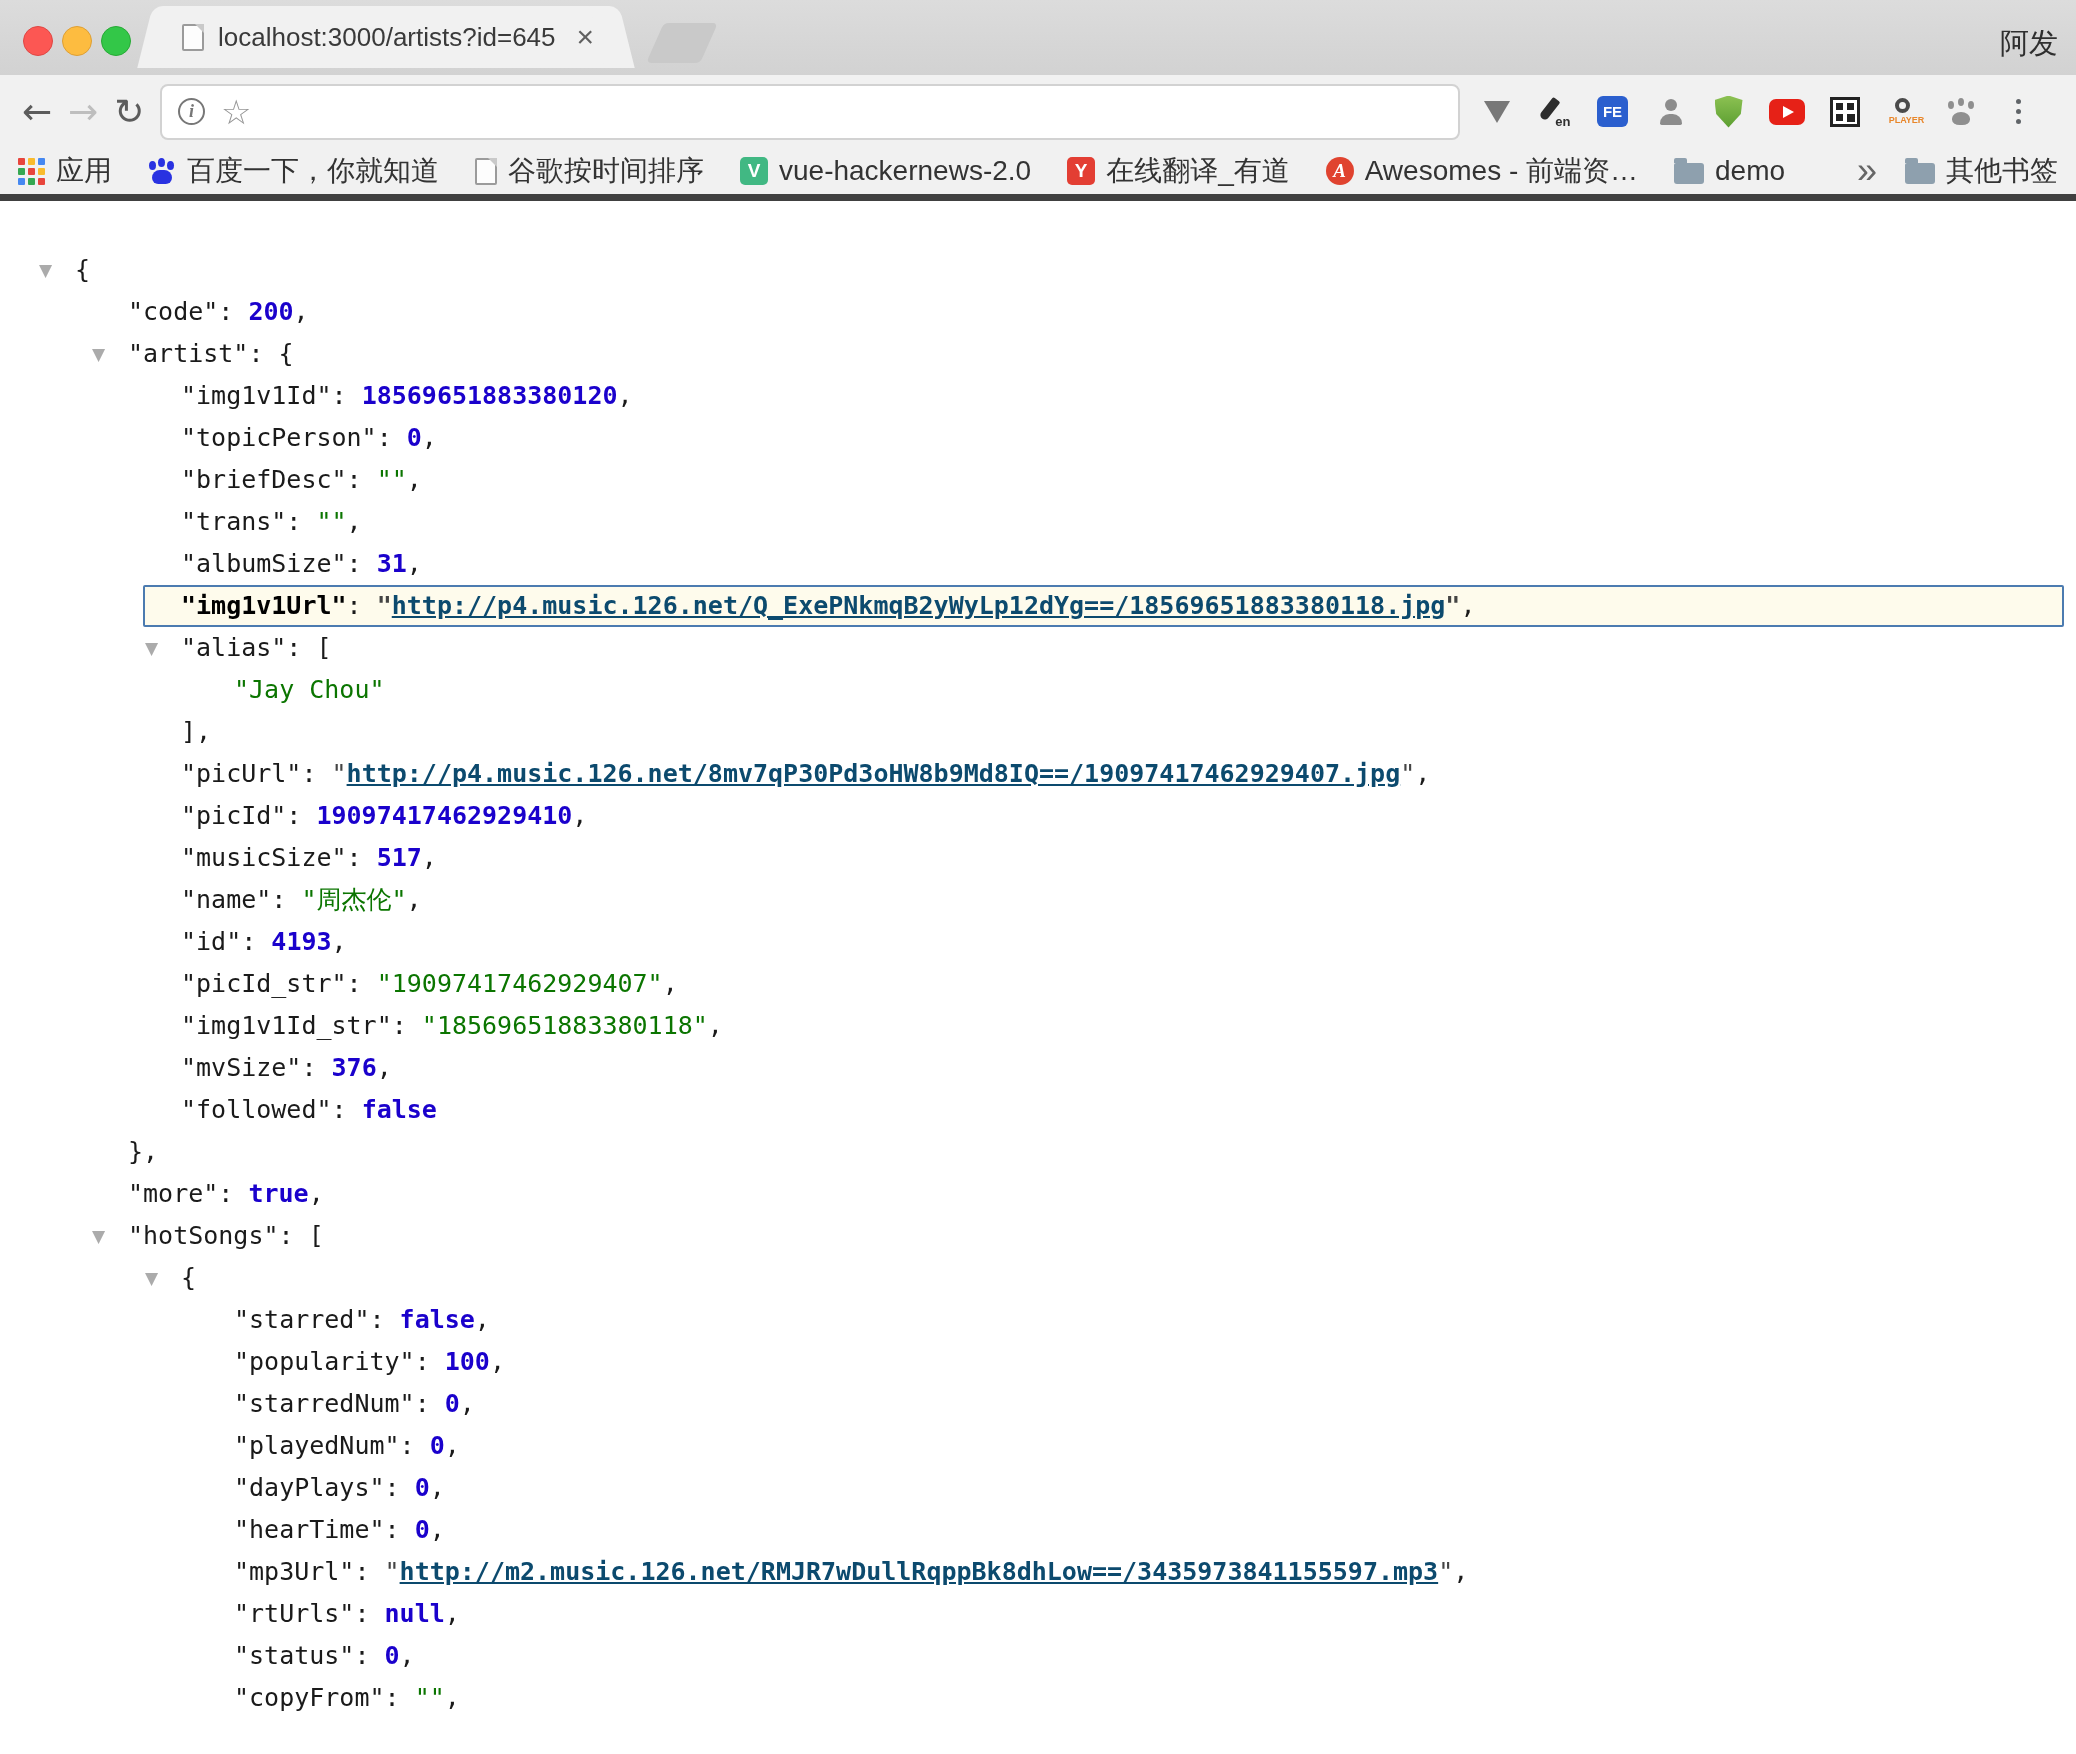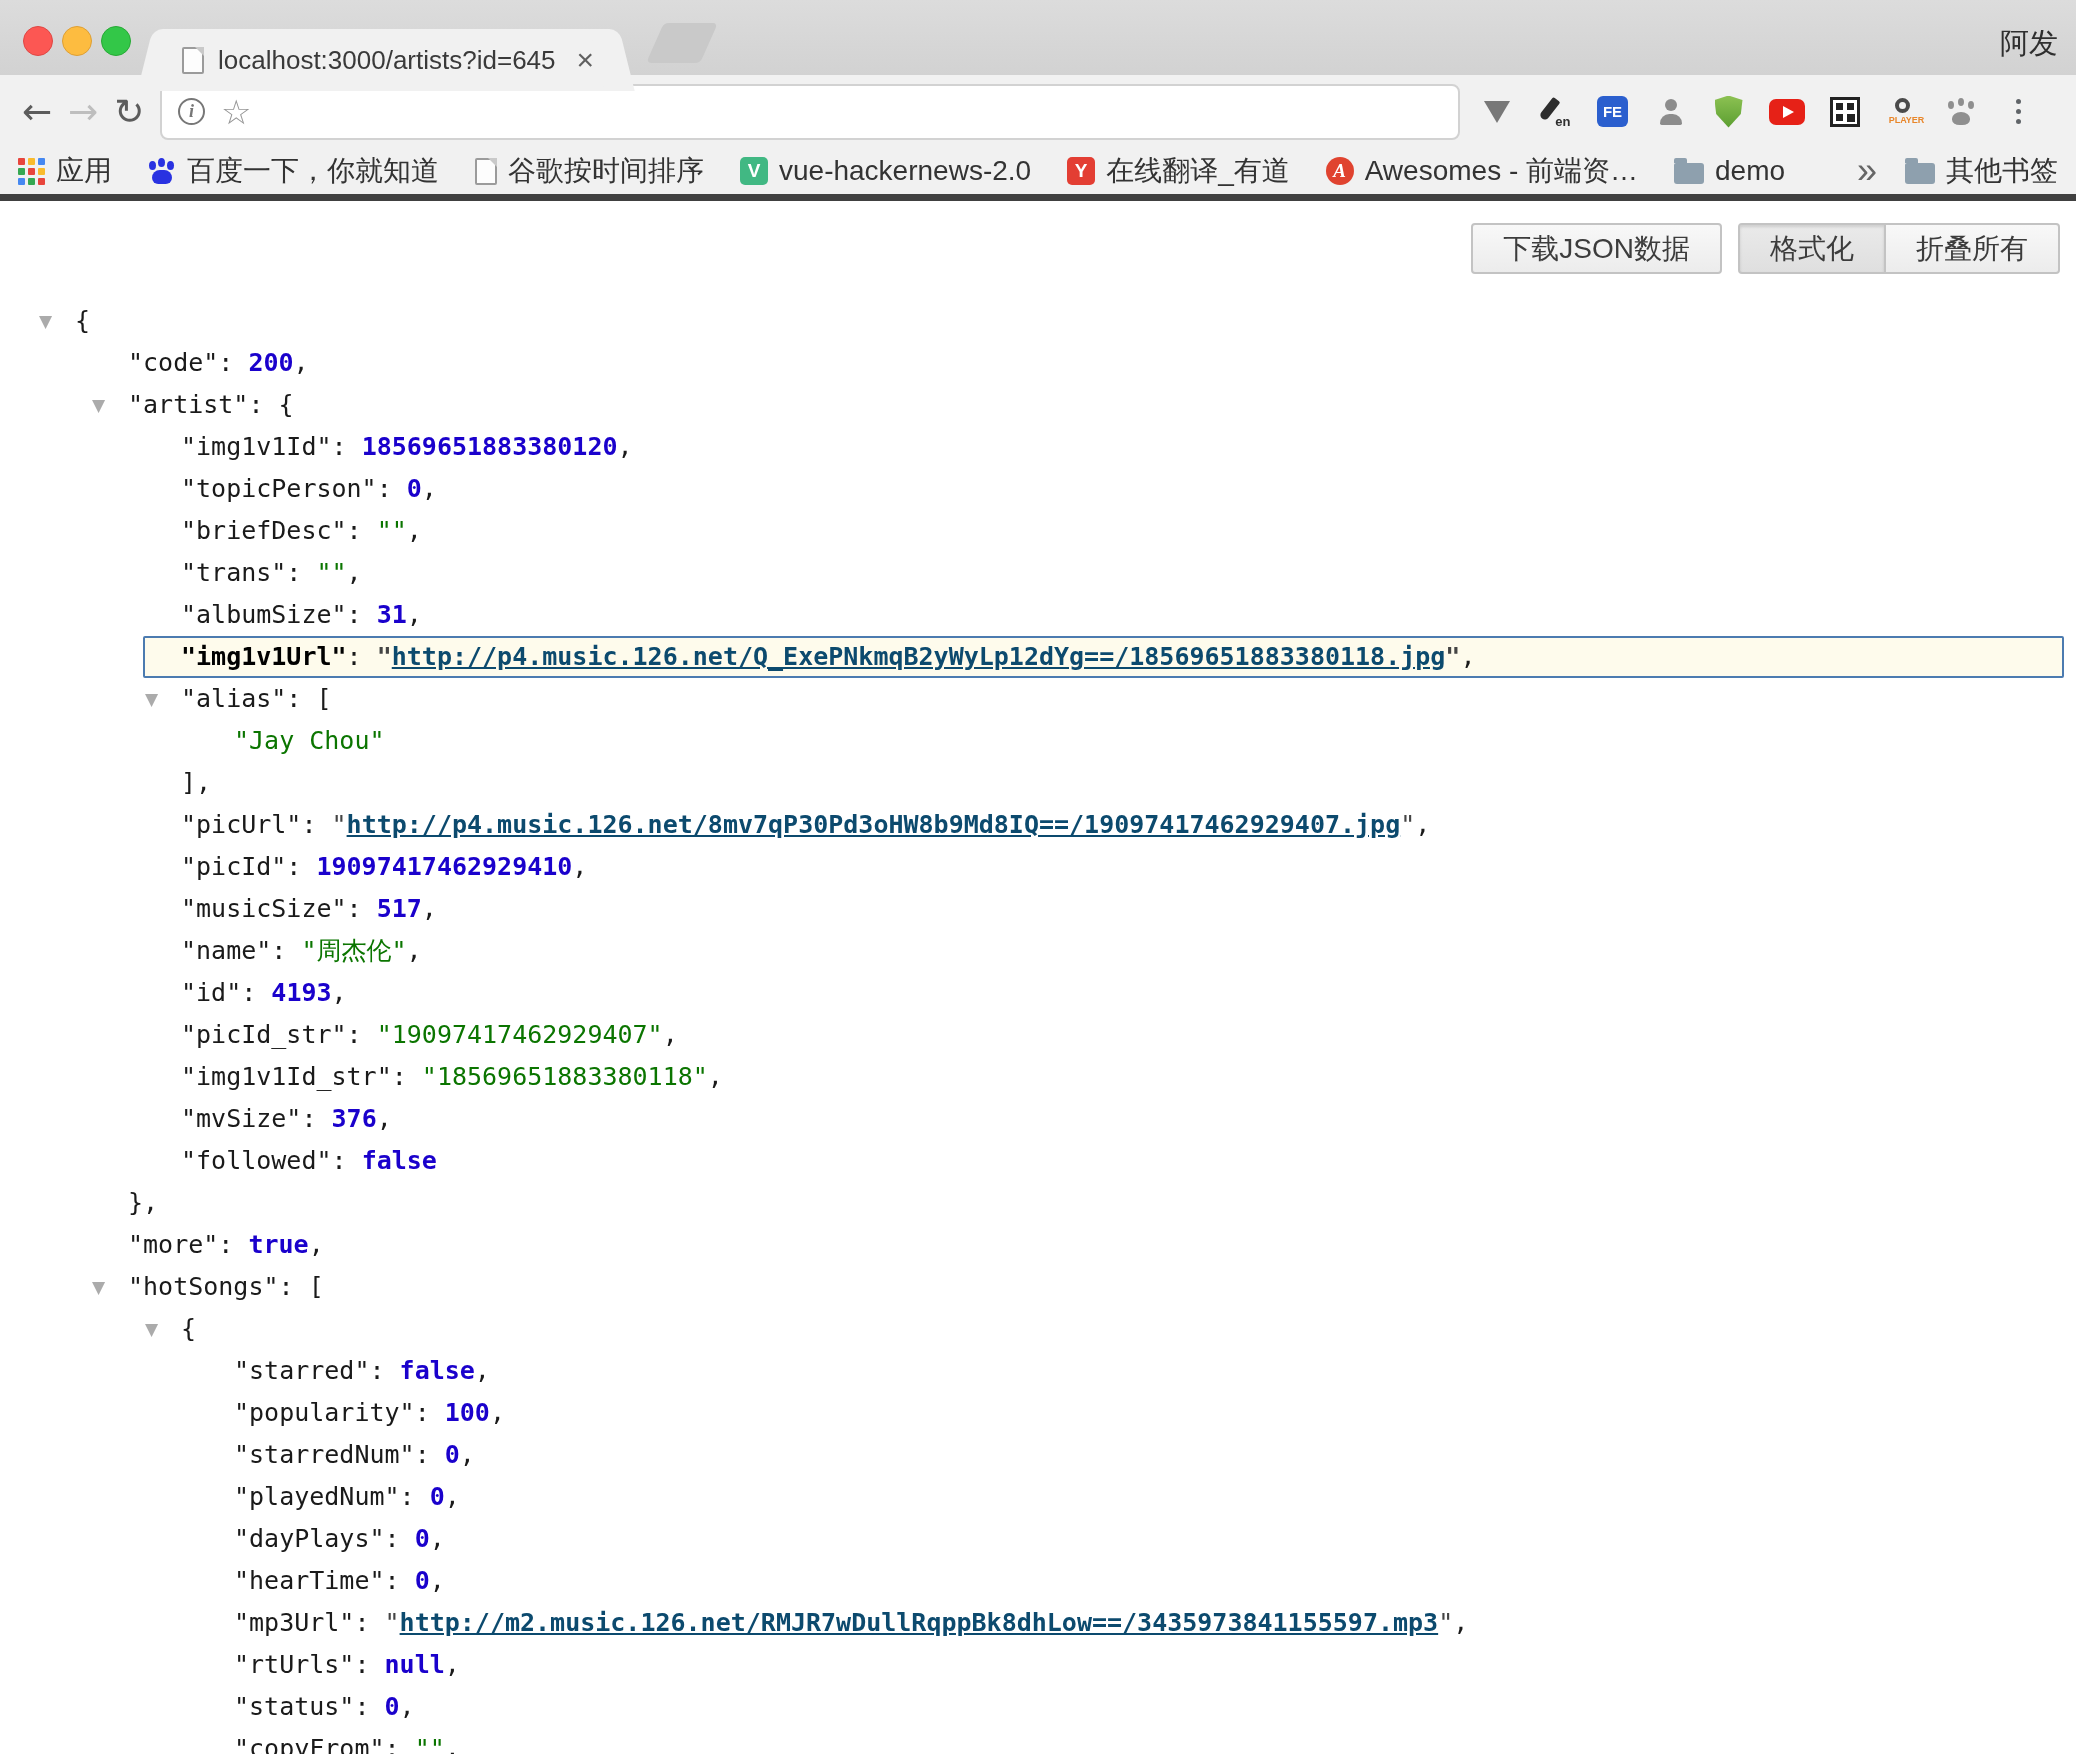--- a/index.html
+++ b/index.html
@@ -6,21 +6,21 @@
   html,body{width:2076px;height:1754px;overflow:hidden;background:#fff;
     font-family:"Liberation Sans",sans-serif;}
 
   
   .tabstrip{position:relative;height:75px;background:linear-gradient(#DCDCDC,#D2D2D2);}
   .traffic{position:absolute;left:23px;top:26px;display:flex;gap:9px;}
   .light{width:30px;height:30px;border-radius:50%;display:inline-block;}
   .light.red{background:#FC5753;border:1px solid #DF4744;}
   .light.yellow{background:#FDBC40;border:1px solid #DE9F34;}
   .light.green{background:#33C748;border:1px solid #27AA35;}
-  .tab{position:absolute;left:160px;top:29px;width:452px;height:62px;background:#F1F1F1;
+  .tab{position:absolute;left:160px;top:6px;width:452px;height:62px;background:#F1F1F1;
     border-radius:12px 12px 0 0;display:flex;align-items:center;padding:0 18px 0 22px;gap:14px;}
   .tab::before{content:"";position:absolute;left:-15px;bottom:0;width:30px;height:100%;
     background:#F1F1F1;transform:skewX(-14deg);border-radius:10px 0 0 0;}
   .tab::after{content:"";position:absolute;right:-15px;bottom:0;width:30px;height:100%;
     background:#F1F1F1;transform:skewX(14deg);border-radius:0 10px 0 0;}
   .tab-title{flex:1;font-size:26px;color:#3A3A3A;white-space:nowrap;overflow:hidden;position:relative;z-index:1;}
   .tab-close{font-size:30px;color:#606060;line-height:1;position:relative;z-index:1;cursor:pointer;}
   .newtab{position:absolute;left:655px;top:23px;width:54px;height:40px;background:#C9C9C9;
     transform:skewX(-24deg);border-radius:5px;}
   .profile{position:absolute;right:18px;top:24px;font-size:29px;color:#2F2F2F;}
@@ -243,27 +243,20 @@
     <div class="bm-right">
       <span class="overflow">»</span>
       <div class="bm">
         <span class="folder-icon"></span>
         <span>其他书签</span>
       </div>
     </div>
   </div>
 
   <div class="content">
-    <div class="btnrow">
-      <button class="cbtn">下载JSON数据</button>
-      <div class="seg">
-        <button class="cbtn active">格式化</button>
-        <button class="cbtn">折叠所有</button>
-      </div>
-    </div>
     <div id="json-tree">
         <div class="jline" style="padding-left: 75px;"><span class="arrow" style="left: 39px;">▼</span><span class="jpunc">{</span></div>
         <div class="jline" style="padding-left: 128px;"><span class="jkey">"code"</span><span class="jpunc">: </span><span class="jnum">200</span><span class="jpunc">,</span></div>
         <div class="jline" style="padding-left: 128px;"><span class="arrow" style="left: 92px;">▼</span><span class="jkey">"artist"</span><span class="jpunc">: </span><span class="jpunc">{</span></div>
         <div class="jline" style="padding-left: 181px;"><span class="jkey">"img1v1Id"</span><span class="jpunc">: </span><span class="jnum">18569651883380120</span><span class="jpunc">,</span></div>
         <div class="jline" style="padding-left: 181px;"><span class="jkey">"topicPerson"</span><span class="jpunc">: </span><span class="jnum">0</span><span class="jpunc">,</span></div>
         <div class="jline" style="padding-left: 181px;"><span class="jkey">"briefDesc"</span><span class="jpunc">: </span><span class="jstr">""</span><span class="jpunc">,</span></div>
         <div class="jline" style="padding-left: 181px;"><span class="jkey">"trans"</span><span class="jpunc">: </span><span class="jstr">""</span><span class="jpunc">,</span></div>
         <div class="jline" style="padding-left: 181px;"><span class="jkey">"albumSize"</span><span class="jpunc">: </span><span class="jnum">31</span><span class="jpunc">,</span></div>
         <div class="jline hl" style="padding-left: 181px;"><span class="jkey">"img1v1Url"</span><span class="jpunc">: </span><span class="jq">"</span><a class="jlink" href="#">http://p4.music.126.net/Q_ExePNkmqB2yWyLp12dYg==/18569651883380118.jpg</a><span class="jq">"</span><span class="jpunc">,</span></div>

